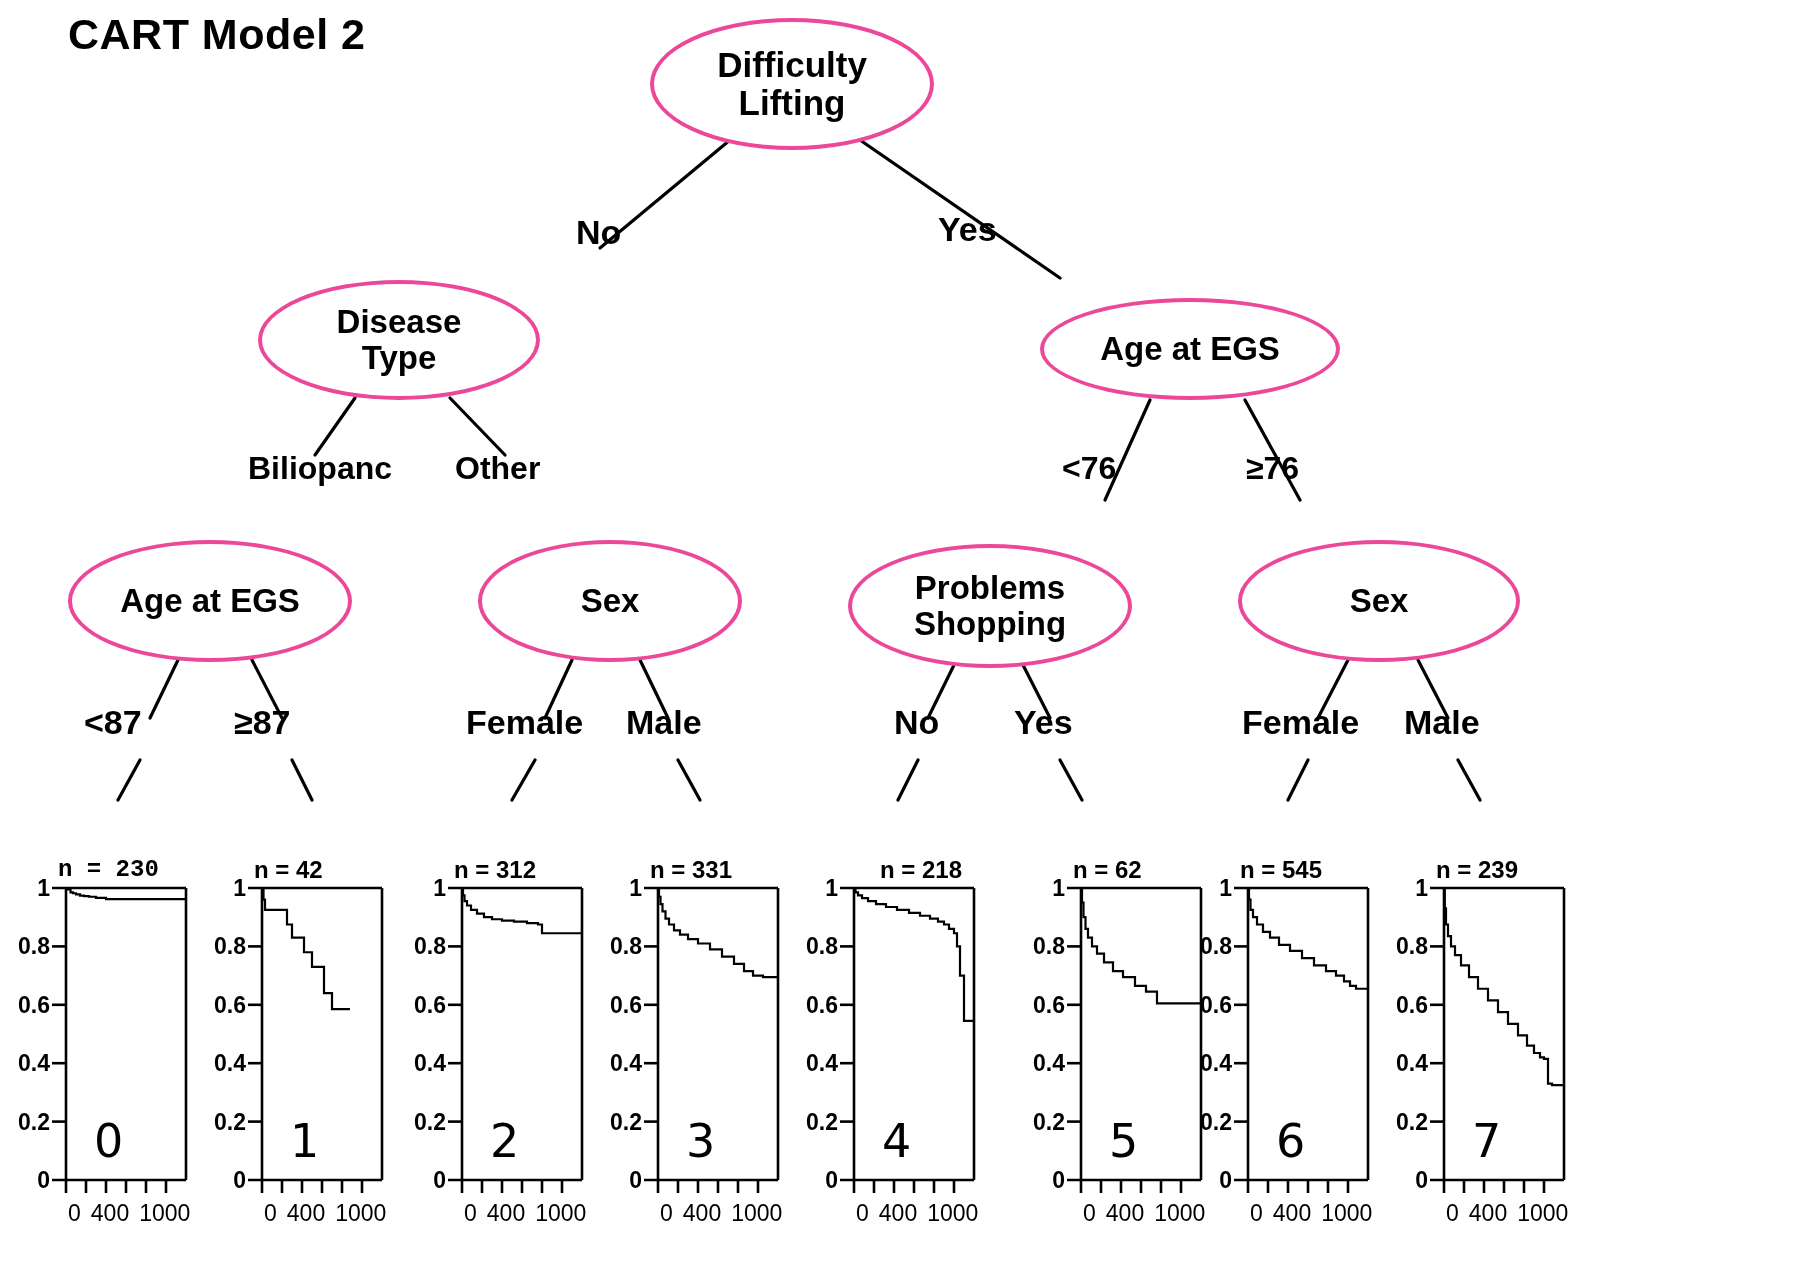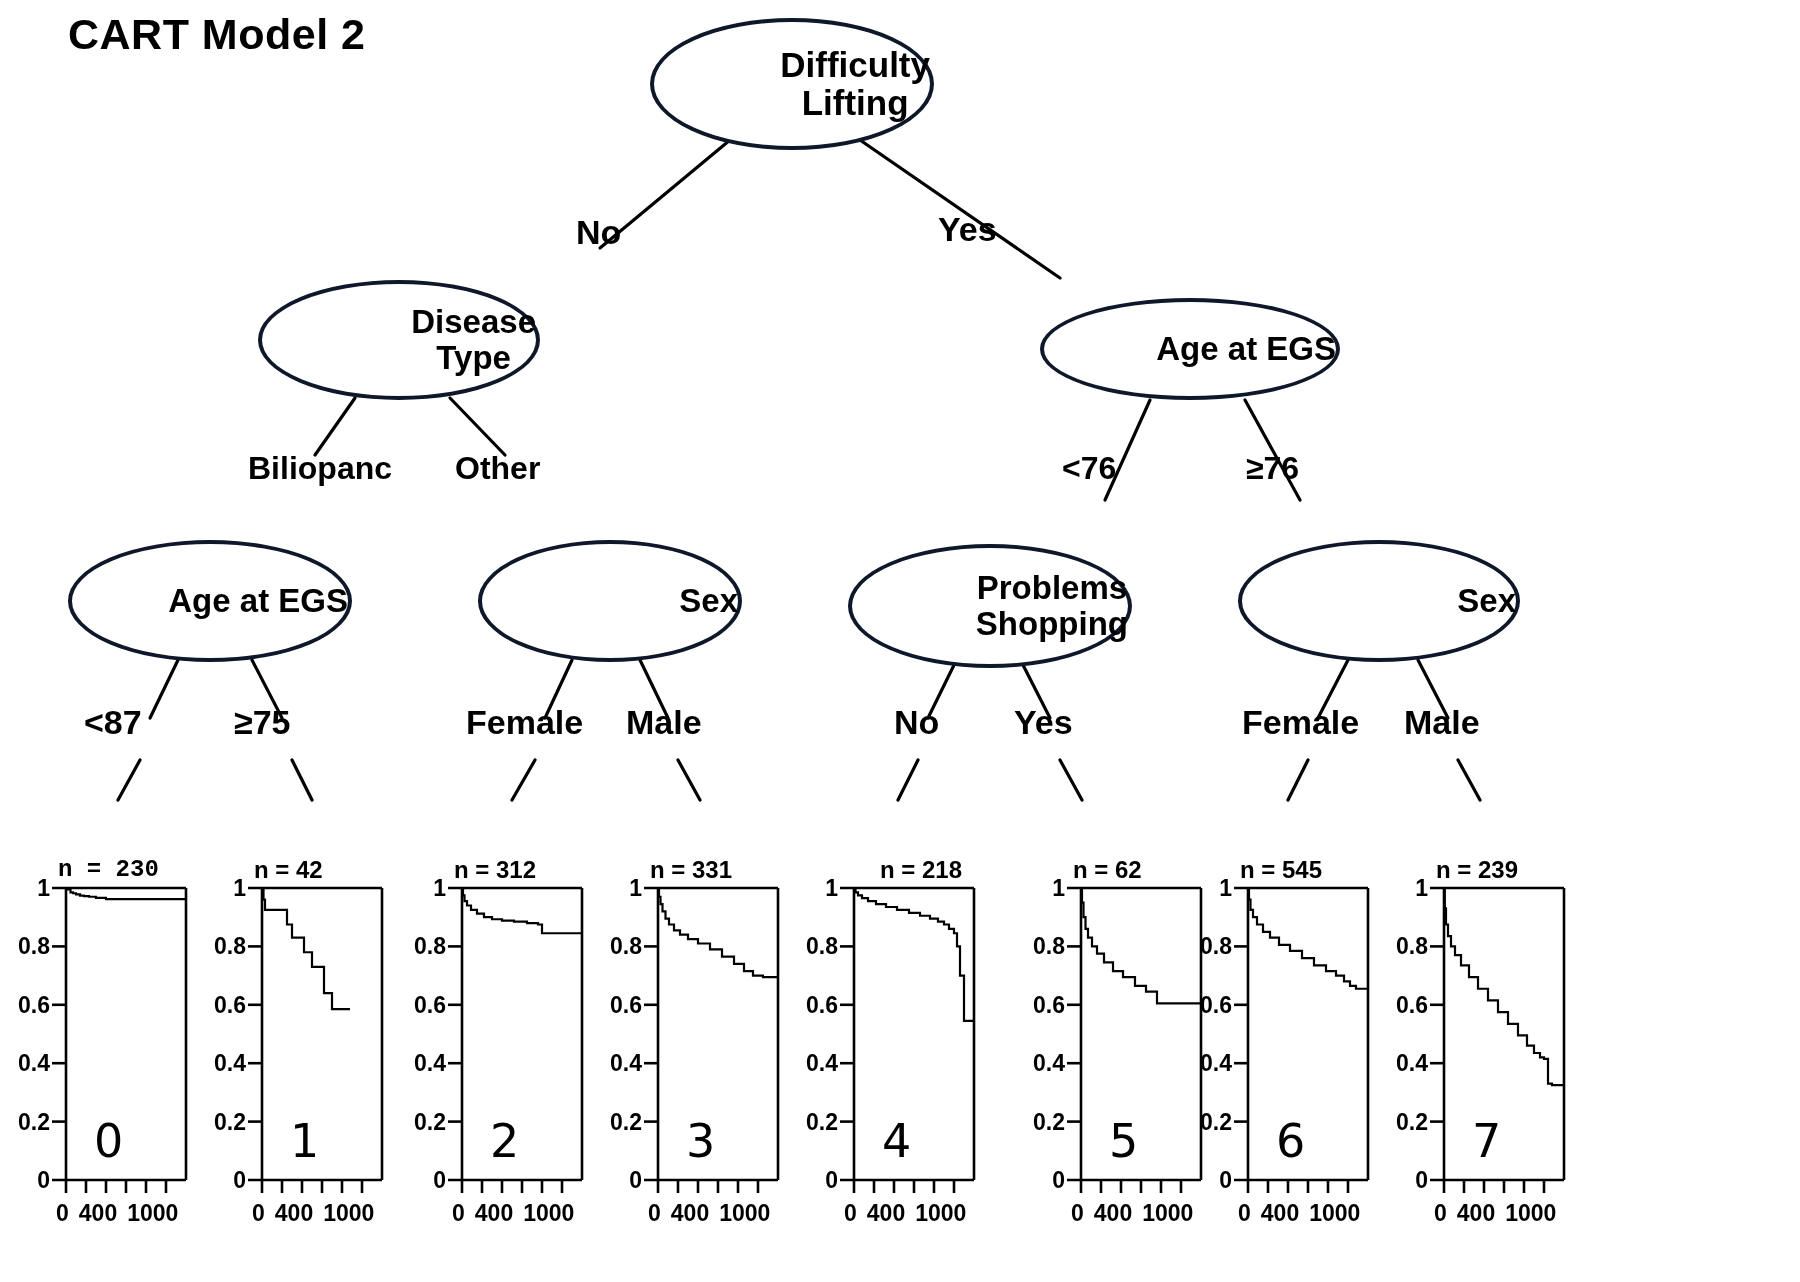--- a/index.html
+++ b/index.html
@@ -4,41 +4,41 @@
 <style>
   html,body{margin:0;padding:0;background:#ffffff;}
   body{width:1800px;height:1282px;position:relative;overflow:hidden;
        font-family:"Liberation Sans",sans-serif;color:#000;}
   #stage{position:absolute;left:0;top:0;width:1800px;height:1282px;}
 
   .title{position:absolute;left:68px;top:10px;font-size:43px;font-weight:bold;
          letter-spacing:0.5px;white-space:nowrap;}
 
   
-  .node{position:absolute;border:4px solid #0f172a;border-radius:50%;
-        background:#fff;display:flex;align-items:center;justify-content:flex-end;
+  .node{position:absolute;border:4px solid #ec4899;border-radius:50%;
+        background:#fff;display:flex;align-items:center;justify-content:center;
         text-align:center;font-weight:bold;line-height:1.08;box-sizing:border-box;}
   .node span{display:block;}
 
   
   .elabel{position:absolute;font-size:32px;font-weight:bold;white-space:nowrap;}
   .elabel.big{font-size:34px;}
 
   
   #edges{position:absolute;left:0;top:0;width:1800px;height:1282px;
          pointer-events:none;}
 
   
   .panel{position:absolute;top:880px;height:400px;}
   .ptitle{position:absolute;top:-36px;font-size:24px;font-weight:bold;
           white-space:nowrap;}
   .pid{position:absolute;font-size:46px;font-family:"DejaVu Sans",sans-serif;}
   .ylab{position:absolute;font-size:23px;font-weight:bold;text-align:right;
         white-space:nowrap;}
-  .xlabrow{position:absolute;font-size:23px;font-weight:bold;white-space:nowrap;}
+  .xlabrow{position:absolute;font-size:23px;font-weight:normal;white-space:nowrap;margin-left:12px;}
 </style>
 </head>
 <body>
 
 <div id="stage">
 
   <div class="title">CART Model 2</div>
 
   <svg id="edges" viewBox="0 0 1800 1282">
     <g stroke="#000" stroke-width="3.2" fill="none" stroke-linecap="round">
@@ -119,21 +119,21 @@
     </div>
   </div>
 
   <div class="node" style="left:1238px;top:540px;width:282px;height:122px;font-size:33px;">
     <div>
         <span>Sex</span>
       </div>
   </div>
 
   <div class="elabel big" style="left:84px;top:703px;text-align:center;">&lt;87</div>
-  <div class="elabel big" style="left:234px;top:703px;">≥75</div>
+  <div class="elabel big" style="left:234px;top:703px;">≥87</div>
   <div class="elabel big" style="left:466px;top:703px;">Female</div>
   <div class="elabel big" style="left:626px;top:703px;">Male</div>
   <div class="elabel big" style="left:894px;top:703px;">No</div>
   <div class="elabel big" style="left:1014px;top:703px;">Yes</div>
   <div class="elabel big" style="left:1242px;top:703px;">Female</div>
   <div class="elabel big" style="left:1404px;top:703px;">Male</div>
 
   <div id="panels">
       <div class="panel" style="left: 10px; width: 190px; top: 880px;">
         <div class="ptitle" style="left: 48px; top: -24px; font-family: Liberation Mono, monospace;">n = 230</div>

